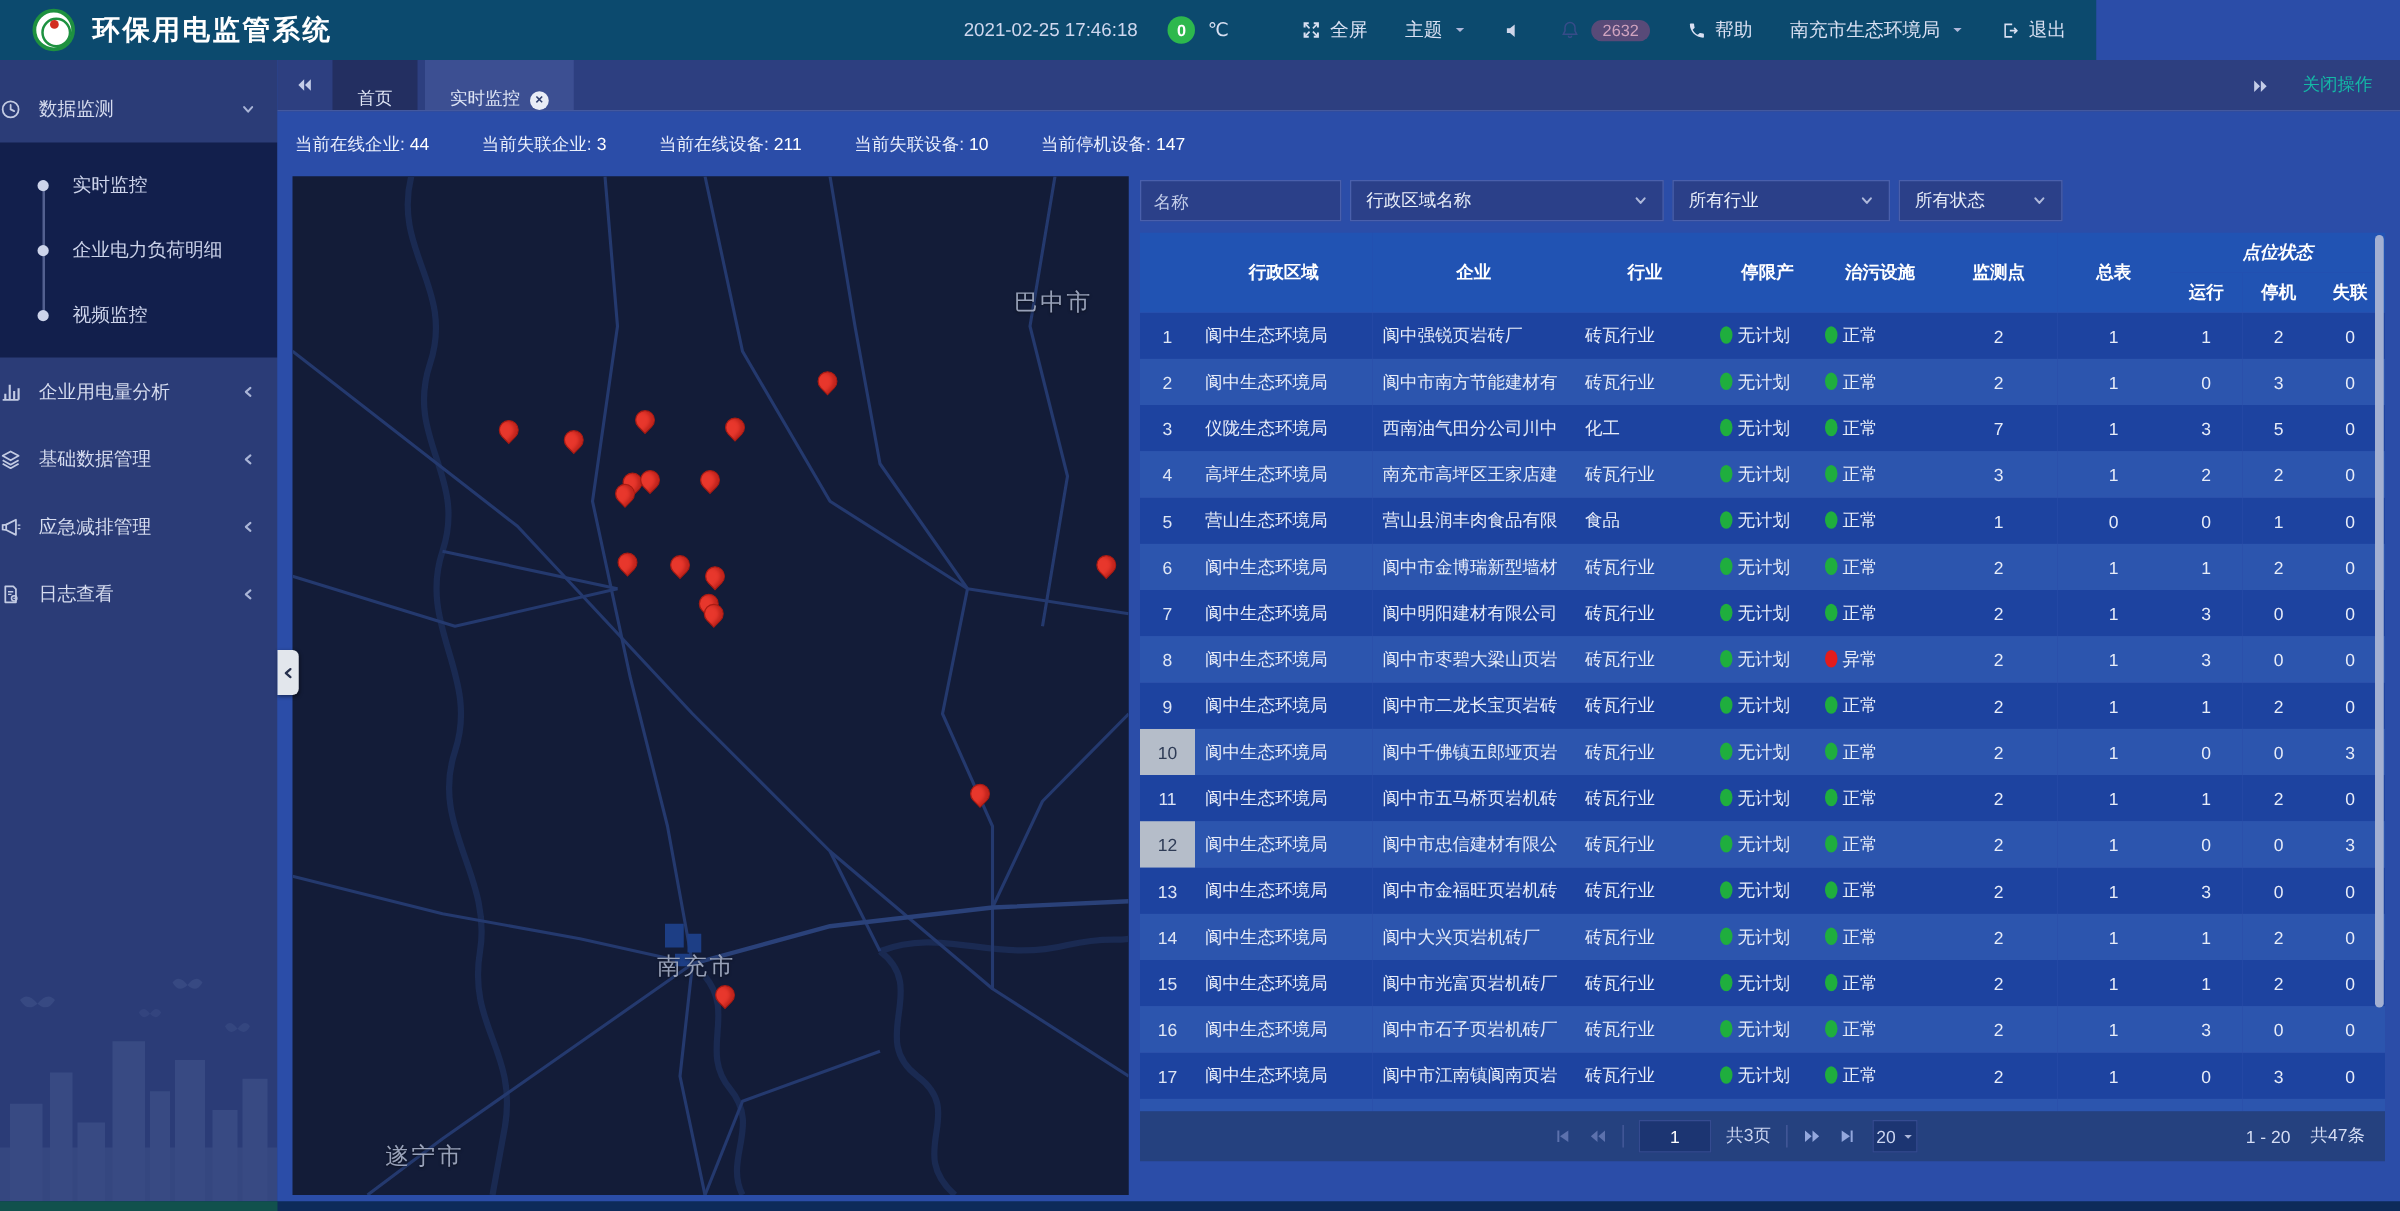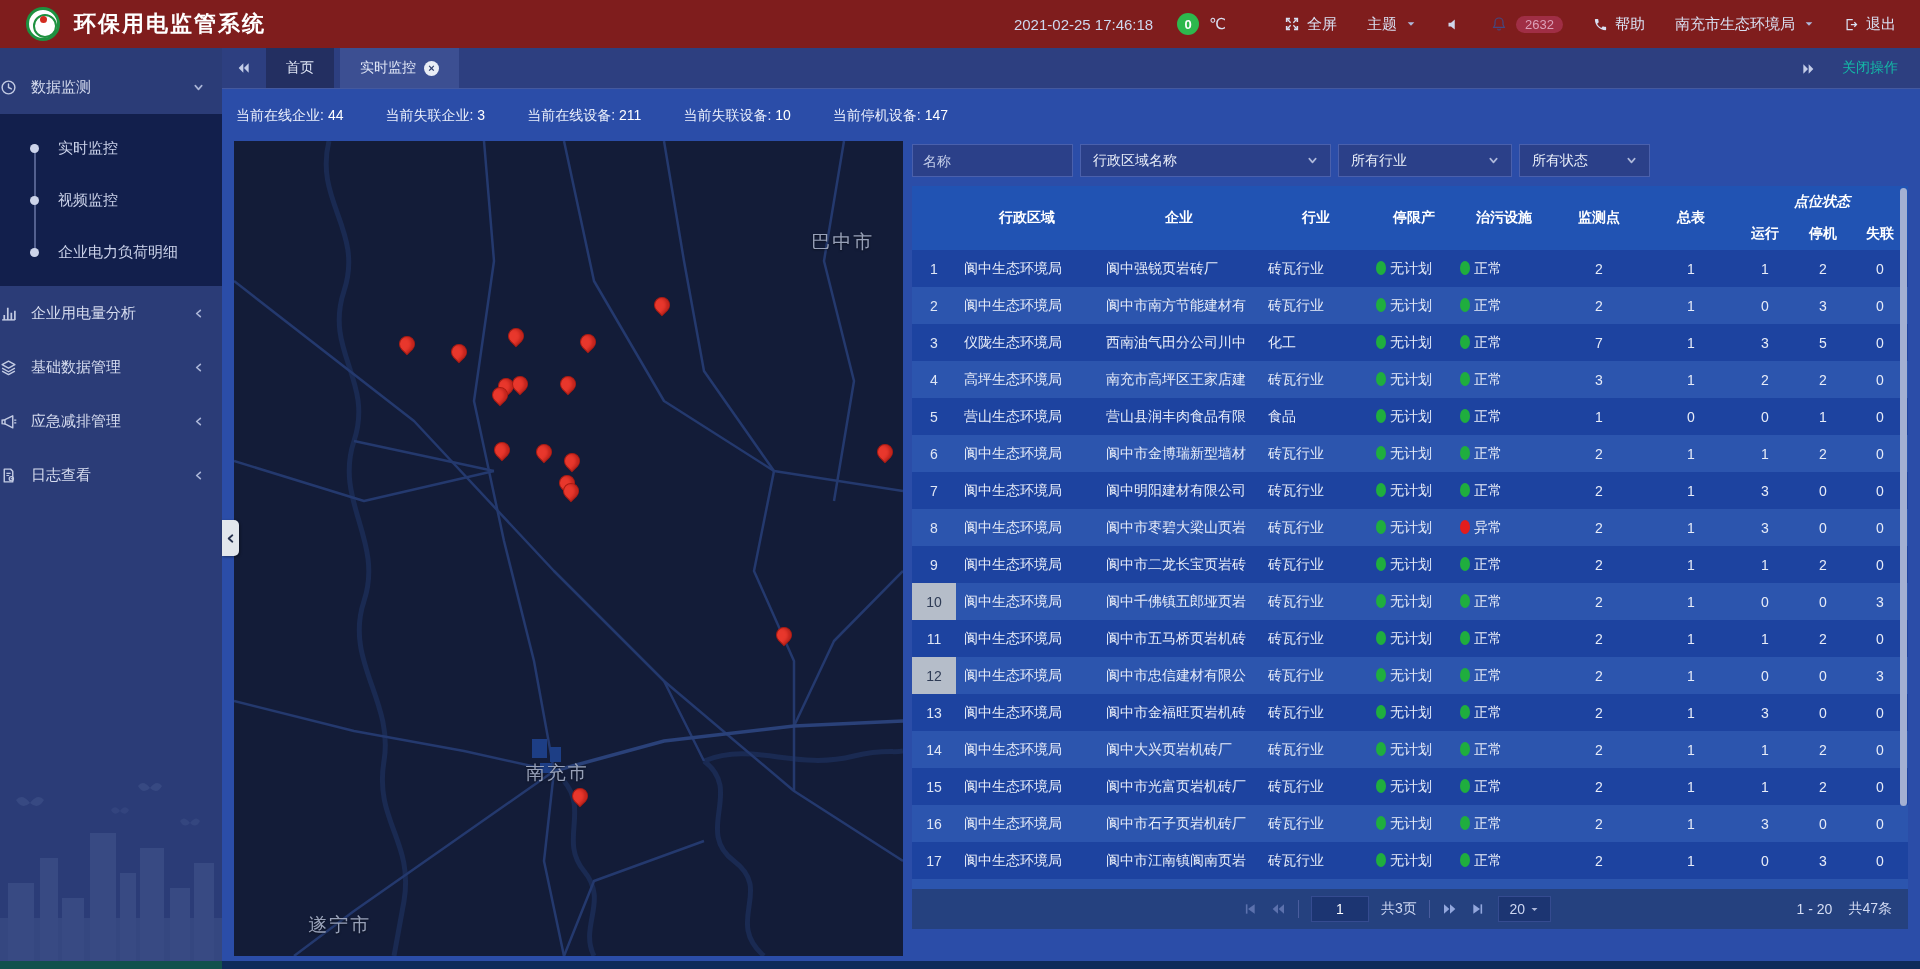--- a/index.html
+++ b/index.html
@@ -1,20 +1,20 @@
 <!DOCTYPE html>
 <html><head>
 <meta charset="utf-8">
 <style>
   *{box-sizing:border-box;margin:0;padding:0}
   html,body{width:1920px;height:969px;overflow:hidden}
   body{font-family:"Liberation Sans","DejaVu Sans",sans-serif;background:#2b4da8;position:relative;color:#e6ebf8}
 
   
-  .hdr{position:absolute;left:0;top:0;width:1920px;height:48px;background:#7f1d1d;display:flex;align-items:center;z-index:9}
+  .hdr{position:absolute;left:0;top:0;width:1677px;height:48px;background:#0c4a6e;display:flex;align-items:center;z-index:9}
   .logo{width:34px;height:34px;border-radius:50%;background:#fff;border:3px solid #1e9140;margin-left:26px;position:relative;flex:0 0 auto}
   .logo::before{content:"";position:absolute;left:4px;top:4px;width:20px;height:20px;border-radius:50%;border:2px solid #1e9140}
   .logo::after{content:"";position:absolute;left:11px;top:6px;width:7px;height:7px;border-radius:50%;background:#d22c1f}
   .app-title{font-size:22px;font-weight:bold;color:#fff;letter-spacing:2px;margin-left:14px}
   .hdr-right{margin-left:auto;display:flex;align-items:center;margin-right:24px;font-size:15px;color:#d9e0f2}
   .hdr-dt{color:#cfd7ee}
   .temp-badge{width:22px;height:22px;border-radius:50%;background:#2db84d;color:#fff;font-size:13px;font-weight:bold;display:flex;align-items:center;justify-content:center;margin-left:24px}
   .temp-unit{margin-left:10px}
   .hdr-item{display:flex;align-items:center;gap:7px;margin-left:30px;cursor:pointer;white-space:nowrap}
   .hdr-item svg{display:block}
@@ -36,21 +36,21 @@
   .sub-rail{position:absolute;left:33.5px;top:30px;bottom:30px;width:2px;background:#53608f}
   .skyline{position:absolute;left:0;bottom:6px;width:222px;opacity:.5}
 
   
   .collapse-btn{position:absolute;left:222px;top:520px;width:17px;height:36px;background:#e2e6ec;border:none;border-radius:0 5px 5px 0;z-index:8;display:flex;align-items:center;justify-content:center;color:#27314e;cursor:pointer;box-shadow:1px 1px 3px rgba(0,0,0,.4)}
 
   
   .tabbar{position:absolute;left:222px;top:48px;width:1698px;height:41px;background:#2d3f80;border-bottom:1px solid #44599f;display:flex;align-items:center;z-index:5}
   .tab-nav{color:#c4cde8;margin:0 14px 0 14px;display:flex;cursor:pointer}
   .tabs{display:flex;height:100%;align-items:stretch;gap:6px}
-  .tab{display:flex;align-items:center;gap:8px;padding:0 20px;font-size:14px;color:#dfe5f5;background:#232f61;cursor:pointer}
+  .tab{display:flex;align-items:flex-end;gap:8px;padding:0 20px;font-size:14px;color:#dfe5f5;background:#232f61;cursor:pointer}
   .tab.active{background:#3c4f92}
   .tab-close{width:15px;height:15px;border-radius:50%;background:#e9edf6;color:#31406f;font-size:11px;font-weight:bold;line-height:15px;text-align:center}
   .tabbar-right{margin-left:auto;display:flex;align-items:flex-end;gap:26px;margin-right:22px;color:#14b8a6;font-size:14px}
 
   
   .content{position:absolute;left:222px;top:89px;width:1698px;height:880px;background:#2b4da8}
   .stats{position:absolute;left:14px;top:18px;display:flex;gap:42px;font-size:14px;color:#e9eefb}
   .stat b{font-weight:normal;color:#fff;margin-left:4px}
 
   
@@ -89,21 +89,21 @@
   .vscroll{position:absolute;right:1px;top:47px;width:7px;height:699px}
   .vscroll .thumb{width:7px;height:618px;background:#a3b0d2;border-radius:4px}
 
   
   .pagination{position:absolute;left:0;top:748px;width:996px;height:40px;background:#25417f;color:#ccd6f1;font-size:14px}
   .pg-center{position:absolute;left:330px;top:0;height:40px;display:flex;align-items:center;gap:12px}
   .pg-ico{display:flex;color:#93a7dd;cursor:pointer}
   .pg-ico.dim{color:#5c71ad}
   .pg-sep{width:1px;height:18px;background:#4a5d9e}
   .pg-input{width:58px;height:26px;background:#1c3572;border:1px solid #354b90;color:#fff;text-align:center;font-size:14px;outline:none;font-family:inherit}
-  .pg-size{width:53px;height:26px;background:#1c3572;border:1px solid #354b90;display:flex;align-items:center;justify-content:center;gap:5px;cursor:pointer}
+  .pg-size{width:36px;height:26px;background:#1c3572;border:1px solid #354b90;display:flex;align-items:center;justify-content:center;gap:5px;cursor:pointer}
   .pg-right{position:absolute;right:16px;top:0;height:40px;display:flex;align-items:center;gap:16px;color:#d5ddf4}
 
   .bottom-strip{position:absolute;left:0;top:961px;width:1920px;height:8px;background:#0d2b5a;z-index:10}
   .bottom-strip::before{content:"";position:absolute;left:0;top:0;width:222px;height:8px;background:#11514d}
 </style>
 </head>
 <body>
 
 <header class="hdr">
   <div class="logo"></div>
@@ -189,25 +189,25 @@
         </span>
       </div>
       <div class="submenu">
         <span class="sub-rail"></span>
         <div class="sub-item">
           <span class="bullet"></span>
           <span>实时监控</span>
         </div>
         <div class="sub-item">
           <span class="bullet"></span>
-          <span>视频监控</span>
+          <span>企业电力负荷明细</span>
         </div>
         <div class="sub-item">
           <span class="bullet"></span>
-          <span>企业电力负荷明细</span>
+          <span>视频监控</span>
         </div>
       </div>
       <div class="side-item">
         <span class="s-icon">
           <svg viewBox="0 0 24 24" width="17" height="17">
             <path d="M3 21h18" stroke="currentColor" stroke-width="2"></path>
             <path d="M6 21v-7M11 21V4M16 21V11M21 21V8" stroke="currentColor" stroke-width="2.4"></path>
           </svg>
         </span>
         <span class="s-label">企业用电量分析</span>

